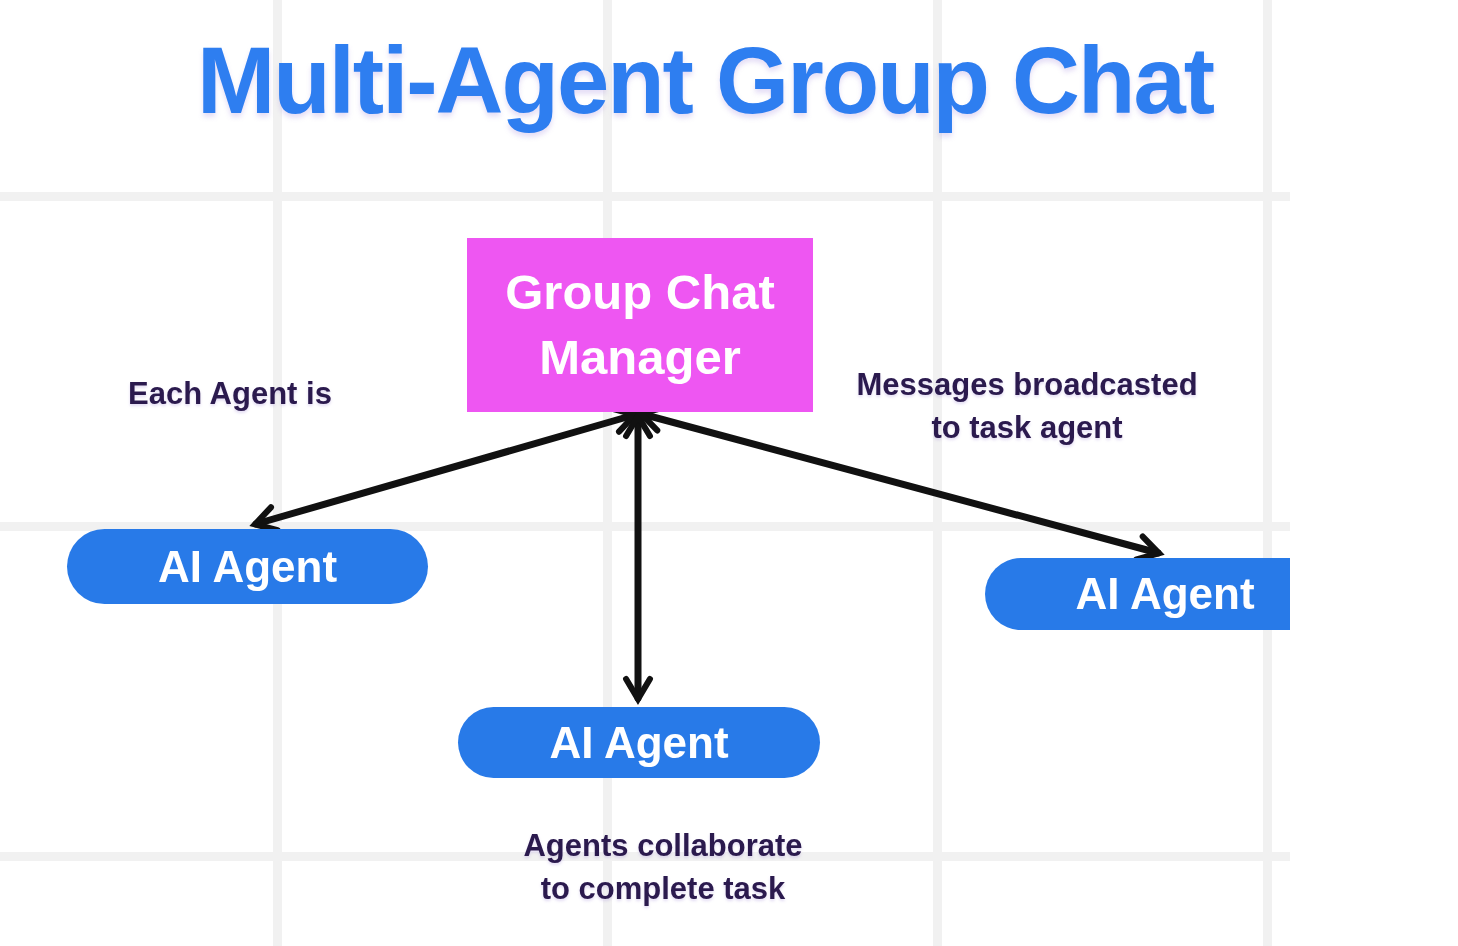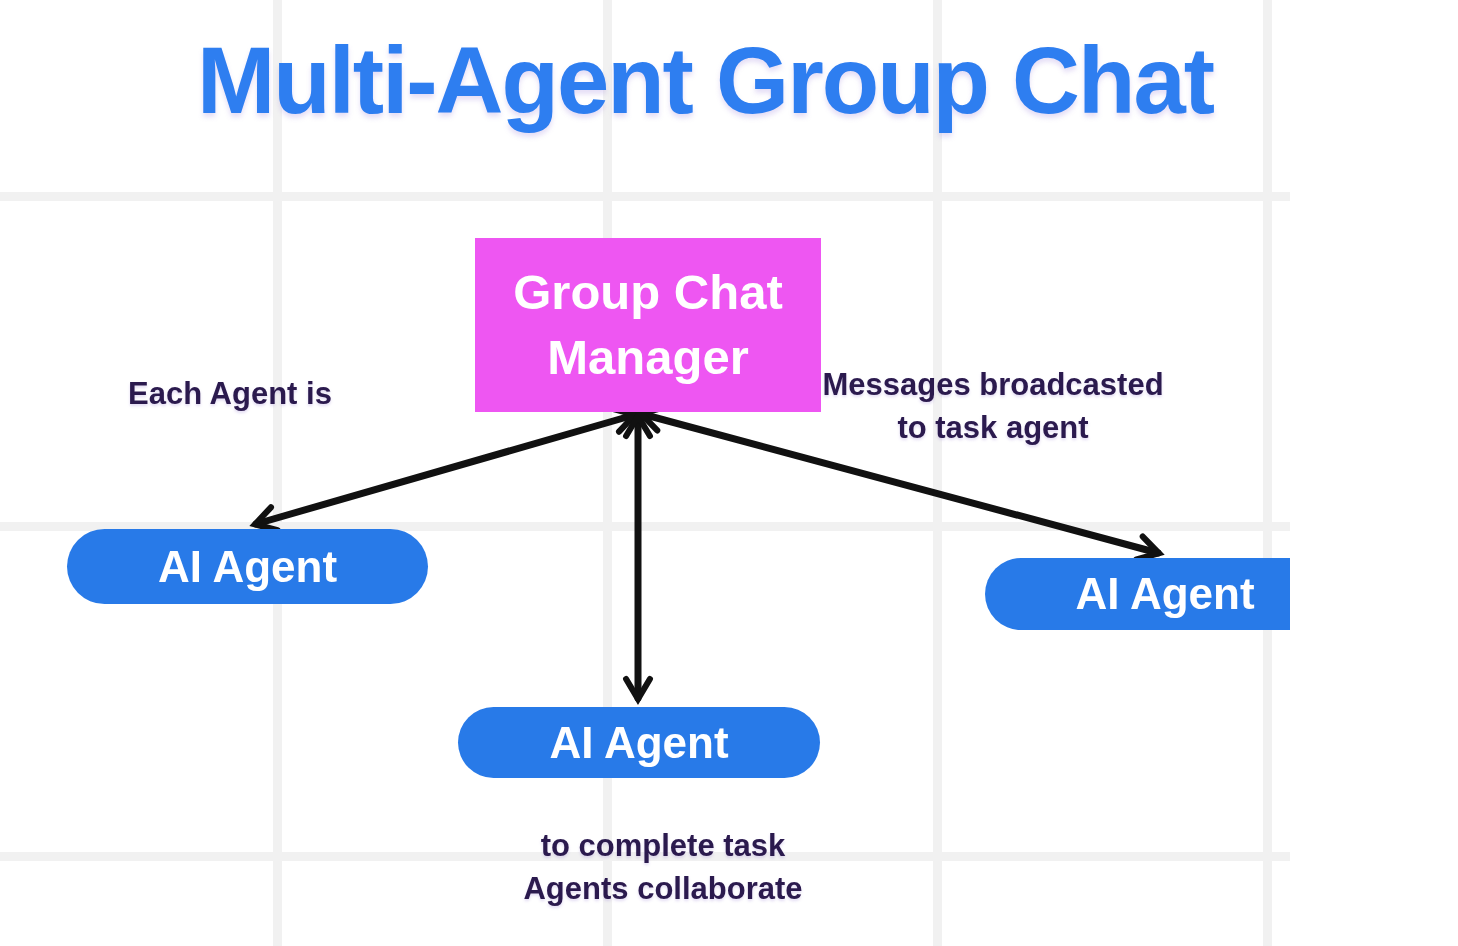--- a/index.html
+++ b/index.html
@@ -43,21 +43,20 @@
     color: #ffffff;
     font-size: 49px;
     font-weight: 800;
     line-height: 65px;
     display: flex;
     align-items: center;
     justify-content: center;
     text-align: center;
     padding: 0 12px;
     box-sizing: border-box;
-    margin-left: 8px;
   }
   .agent-pill {
     position: absolute;
     background: var(--agent-blue, #287ae8);
     color: #ffffff;
     font-size: 44px;
     font-weight: 800;
     border-radius: 40px;
     display: flex;
     align-items: center;
@@ -71,21 +70,21 @@
     position: absolute;
     width: 400px;
     text-align: center;
     color: var(--caption-dark, #2b1a4e);
     font-size: 31px;
     font-weight: 800;
     line-height: 43px;
     text-shadow: 0 2px 3px rgba(160, 135, 215, 0.30);
   }
   .caption-left   { left: 30px;  top: 332px; margin-top: 40px; }
-  .caption-right  { left: 793px; top: 363px; }
+  .caption-right  { left: 827px; top: 363px; }
   .caption-bottom { left: 463px; top: 824px; }
   .arrows-layer {
     position: absolute;
     left: 0; top: 0;
     width: 1458px;
     height: 946px;
     pointer-events: none;
   }
   .arrow-line {
     stroke: var(--arrow-black, #111111);
@@ -123,17 +122,17 @@
   <div class="caption caption-left">
     <div>Each Agent is</div>
   </div>
 
   <div class="caption caption-right">
     <div>Messages broadcasted</div>
     <div>to task agent</div>
   </div>
 
   <div class="caption caption-bottom">
+    <div>Agents collaborate</div>
     <div>to complete task</div>
-    <div>Agents collaborate</div>
   </div>
 
 </div>
 
 </body></html>

